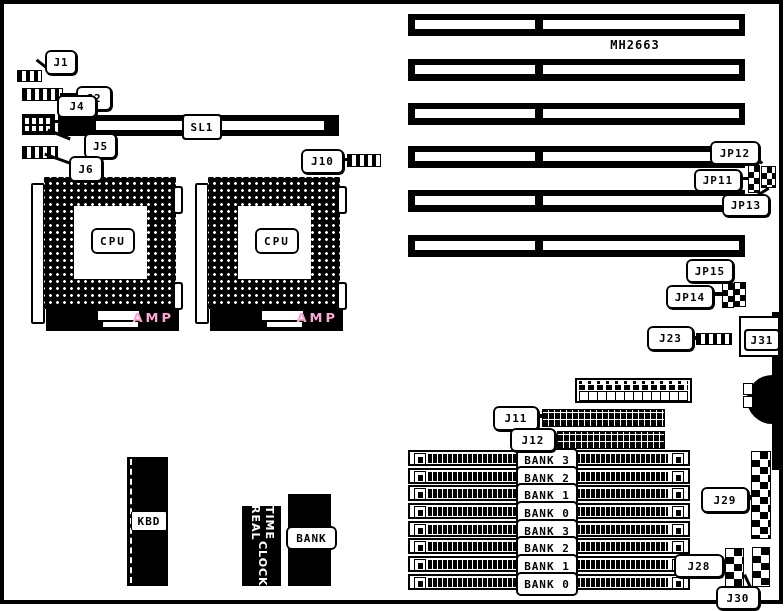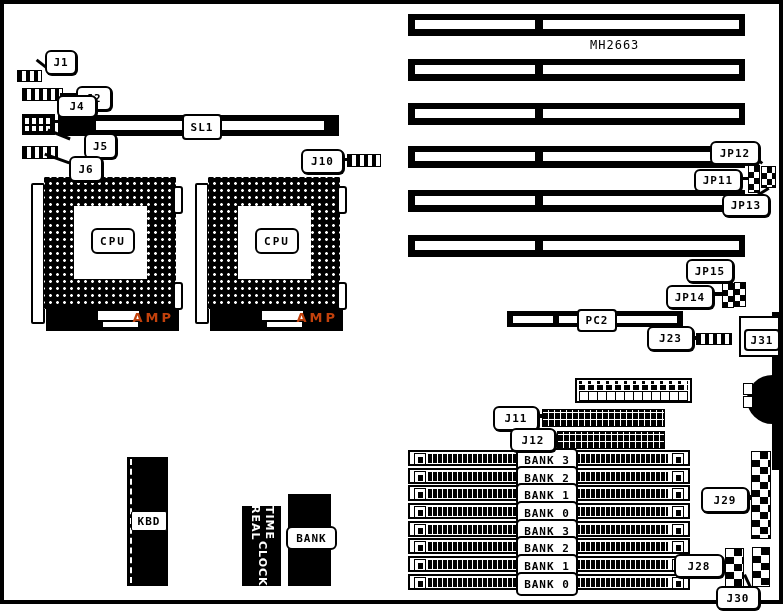--- a/index.html
+++ b/index.html
@@ -44,21 +44,21 @@
   
   .cpu-body{position:absolute;width:132px;height:132px;background-color:#000;
             background-image:radial-gradient(#fff 1.3px,transparent 1.5px);
             background-size:7px 7px;background-position:3px 3px;z-index:1;}
   .cpu-die{position:absolute;width:73px;height:73px;background:#fff;z-index:2;}
   .cpu-lever{position:absolute;width:10px;height:137px;background:#fff;border:2px solid #000;border-radius:2px;}
   .cpu-tab{position:absolute;width:6px;height:24px;background:#fff;border:2px solid #000;border-radius:3px;z-index:2;}
   .amp{position:absolute;width:131px;height:24px;background:#000;border:1px solid #000;z-index:1;}
   .amp .w1{position:absolute;left:51px;top:5px;width:41px;height:9px;background:#fff;}
   .amp .w2{position:absolute;left:56px;top:16px;width:35px;height:5px;background:#fff;}
-  .amp .txt{position:absolute;right:4px;top:4px;color:#c2410c;font-weight:bold;font-size:13px;letter-spacing:3px;
+  .amp .txt{position:absolute;right:4px;top:4px;color:#f9a8d4;font-weight:bold;font-size:13px;letter-spacing:3px;
             font-family:"DejaVu Sans", sans-serif;text-align:right;}
   
   .bank{position:absolute;left:408px;width:282px;height:16px;background:#fff;border:2px solid #000;box-sizing:border-box;}
   .bank .clip{position:absolute;top:1px;width:10px;height:10px;border:1px solid #000;background:#fff;
               background-image:linear-gradient(#000,#000);background-size:5px 6px;
               background-position:60% 70%;background-repeat:no-repeat;}
   .bank .clip.l{left:4px;} .bank .clip.r{right:4px;}
   .bank .bar{position:absolute;top:2px;height:9px;
              background:repeating-linear-gradient(90deg,#000 0 4px,#fff 4px 5px);}
   .bank .bar.l{left:18px;width:90px;} .bank .bar.r{left:166px;width:92px;}
@@ -104,37 +104,31 @@
     </div>
   <div class="isa" style="top:190px">
       <div class="s1"></div>
       <div class="s2"></div>
     </div>
   <div class="isa" style="top:235px">
       <div class="s1"></div>
       <div class="s2"></div>
     </div>
 
-  <div class="abs" style="left:590px;top:38px;width:90px;font-weight:normal;font-size:12px;letter-spacing:1px;">MH2663</div>
+  <div class="abs" style="left:590px;top:38px;width:90px;text-align:center;font-weight:bold;font-size:12px;letter-spacing:1px;">MH2663</div>
 
   <div class="co" style="left:710px;top:141px;width:46px;height:20px">JP12</div>
   <div class="co" style="left:694px;top:169px;width:44px;height:19px">JP11</div>
   <div class="co" style="left:722px;top:194px;width:44px;height:19px">JP13</div>
   <div class="jmp" style="left:748px;top:165px;width:10px;height:26px"></div>
   <div class="jmp" style="left:761px;top:166px;width:13px;height:20px"></div>
   <div class="lead" style="left:748px;top:157px;width:16px;height:3px;transform:rotate(38deg)"></div>
   <div class="lead" style="left:736px;top:177px;width:12px;height:3px"></div>
   <div class="lead" style="left:754px;top:191px;width:16px;height:3px;transform:rotate(-32deg)"></div>
 
-  <div class="pci" style="top:311px">
-    <div class="s1"></div>
-      <div class="s2"></div>
-      <div class="s3"></div>
-    <div class="tag">PC2</div>
-  </div>
 
   <div class="co" style="left:686px;top:259px;width:44px;height:20px">JP15</div>
   <div class="co" style="left:666px;top:285px;width:44px;height:20px">JP14</div>
   <div class="jmp" style="left:722px;top:283px;width:10px;height:23px"></div>
   <div class="jmp" style="left:734px;top:282px;width:10px;height:23px"></div>
   <div class="lead" style="left:718px;top:275px;width:16px;height:3px;transform:rotate(38deg)"></div>
   <div class="lead" style="left:708px;top:292px;width:14px;height:4px"></div>
 
   <div class="co" style="left:647px;top:326px;width:43px;height:21px">J23</div>
   <div class="stripe" style="left:696px;top:333px;width:34px;height:10px"></div>

